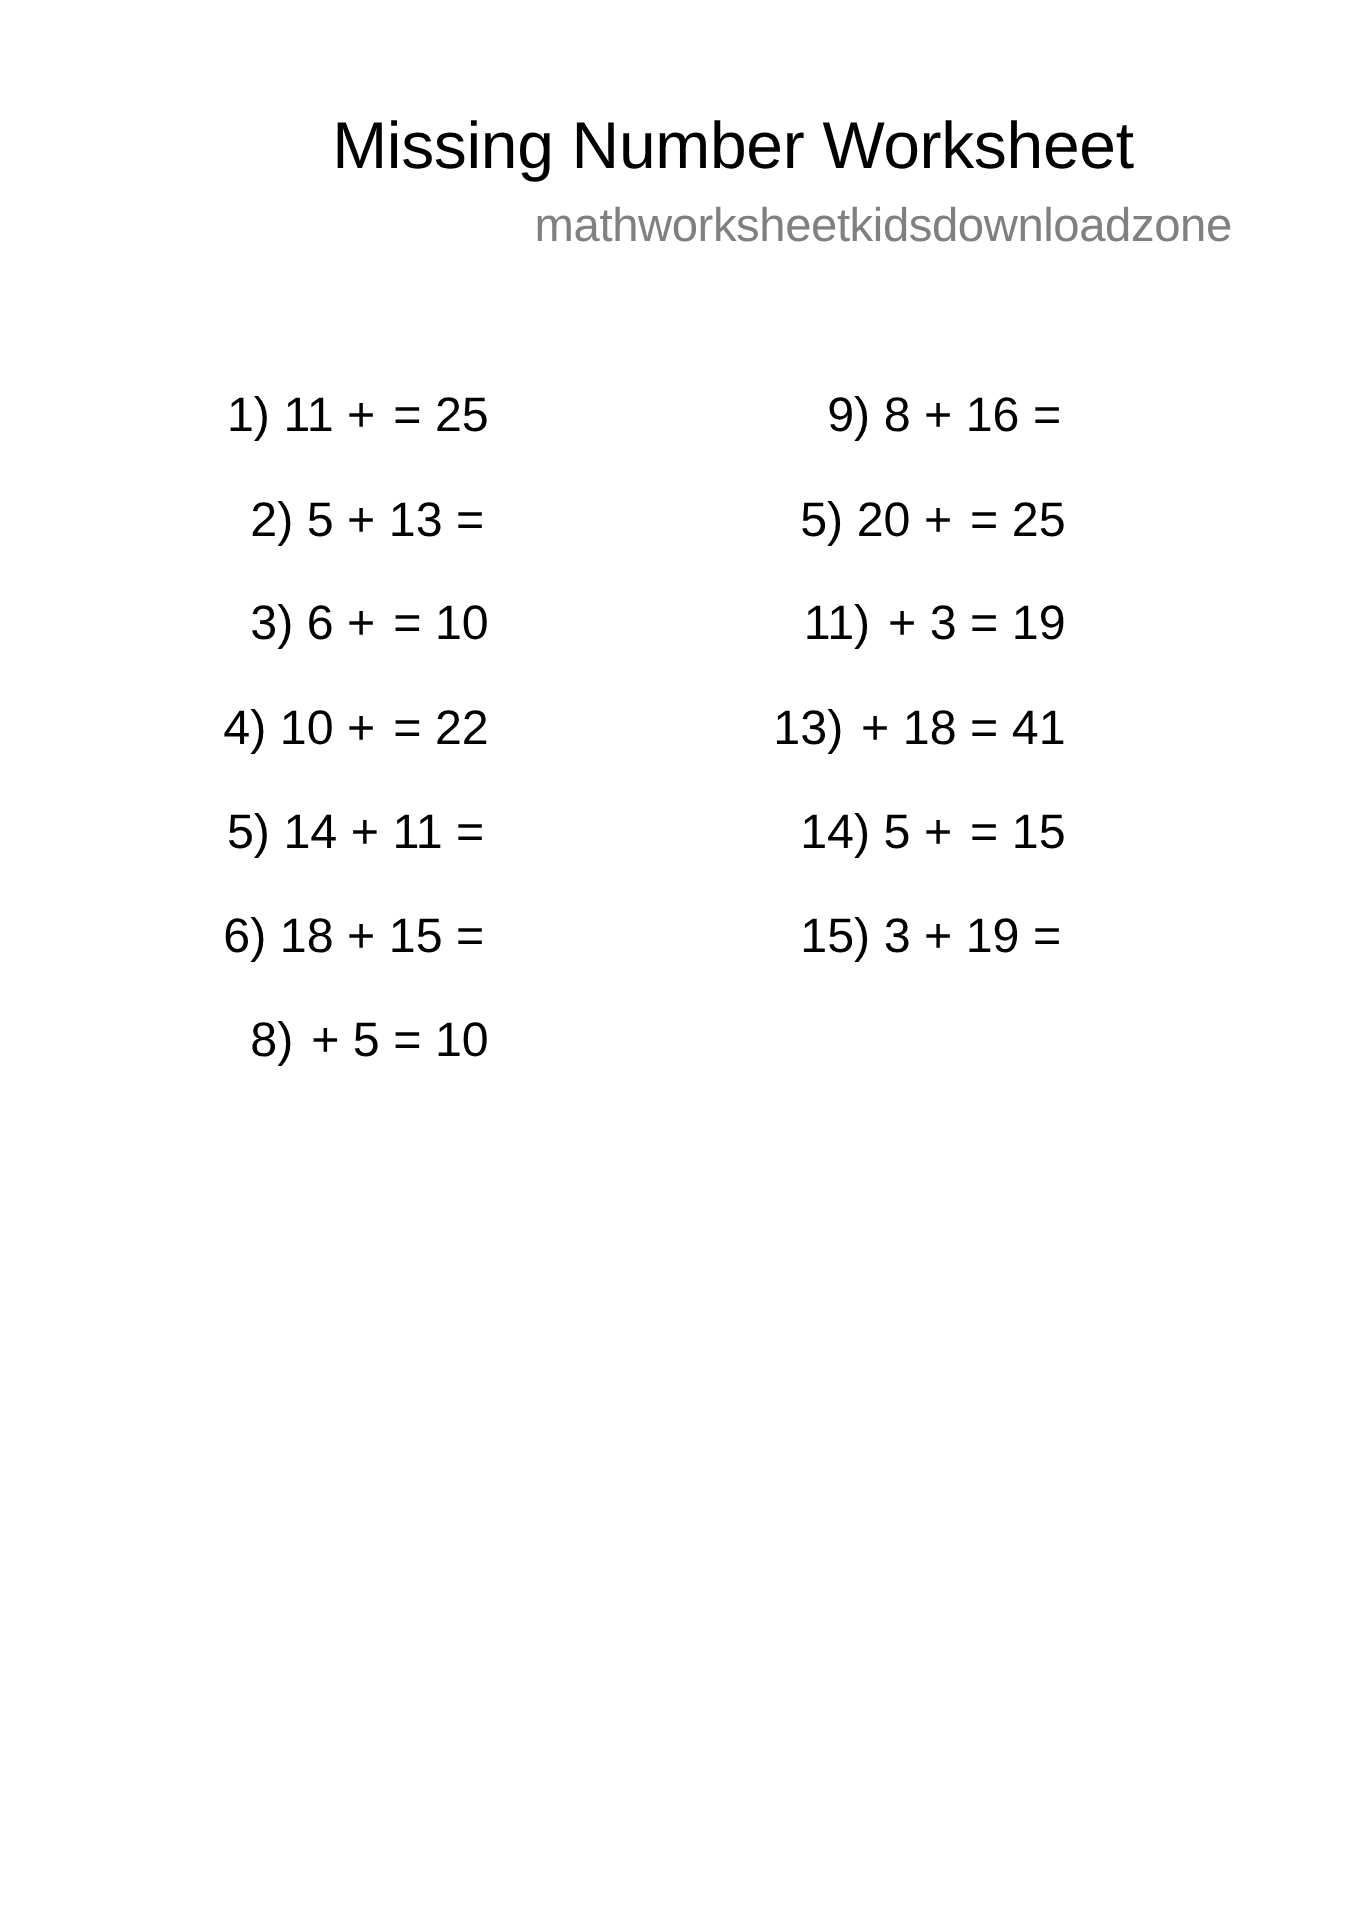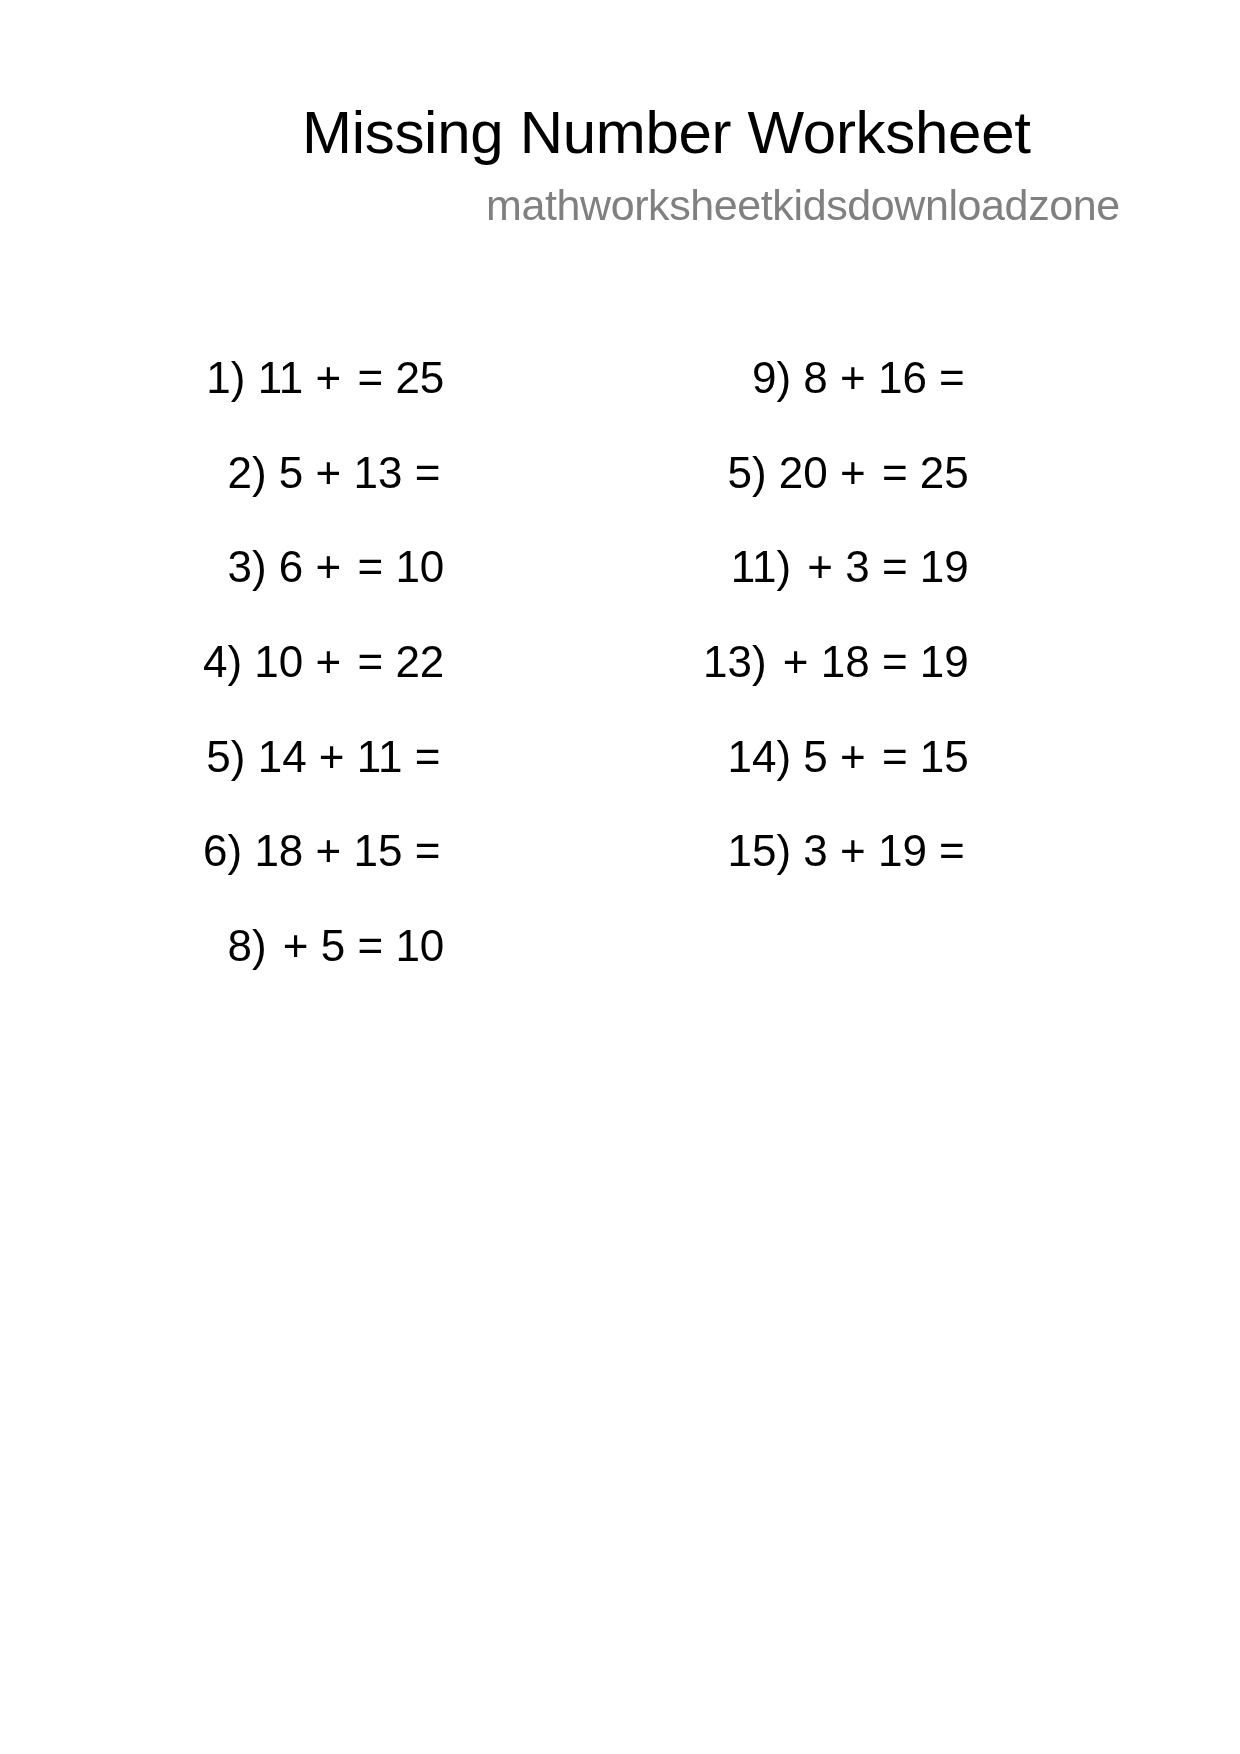--- a/index.html
+++ b/index.html
@@ -117,21 +117,21 @@
     <span>= 25</span>
   </div>
   <div class="problem">
     <span>11)</span>
     <span class="blank"></span>
     <span>+ 3 = 19</span>
   </div>
   <div class="problem">
     <span>13)</span>
     <span class="blank"></span>
-    <span>+ 18 = 19</span>
+    <span>+ 18 = 41</span>
   </div>
   <div class="problem">
     <span>14)</span>
     <span>5 +</span>
     <span class="blank"></span>
     <span>= 15</span>
   </div>
   <div class="problem">
     <span>15)</span>
     <span>3 + 19 =</span>

